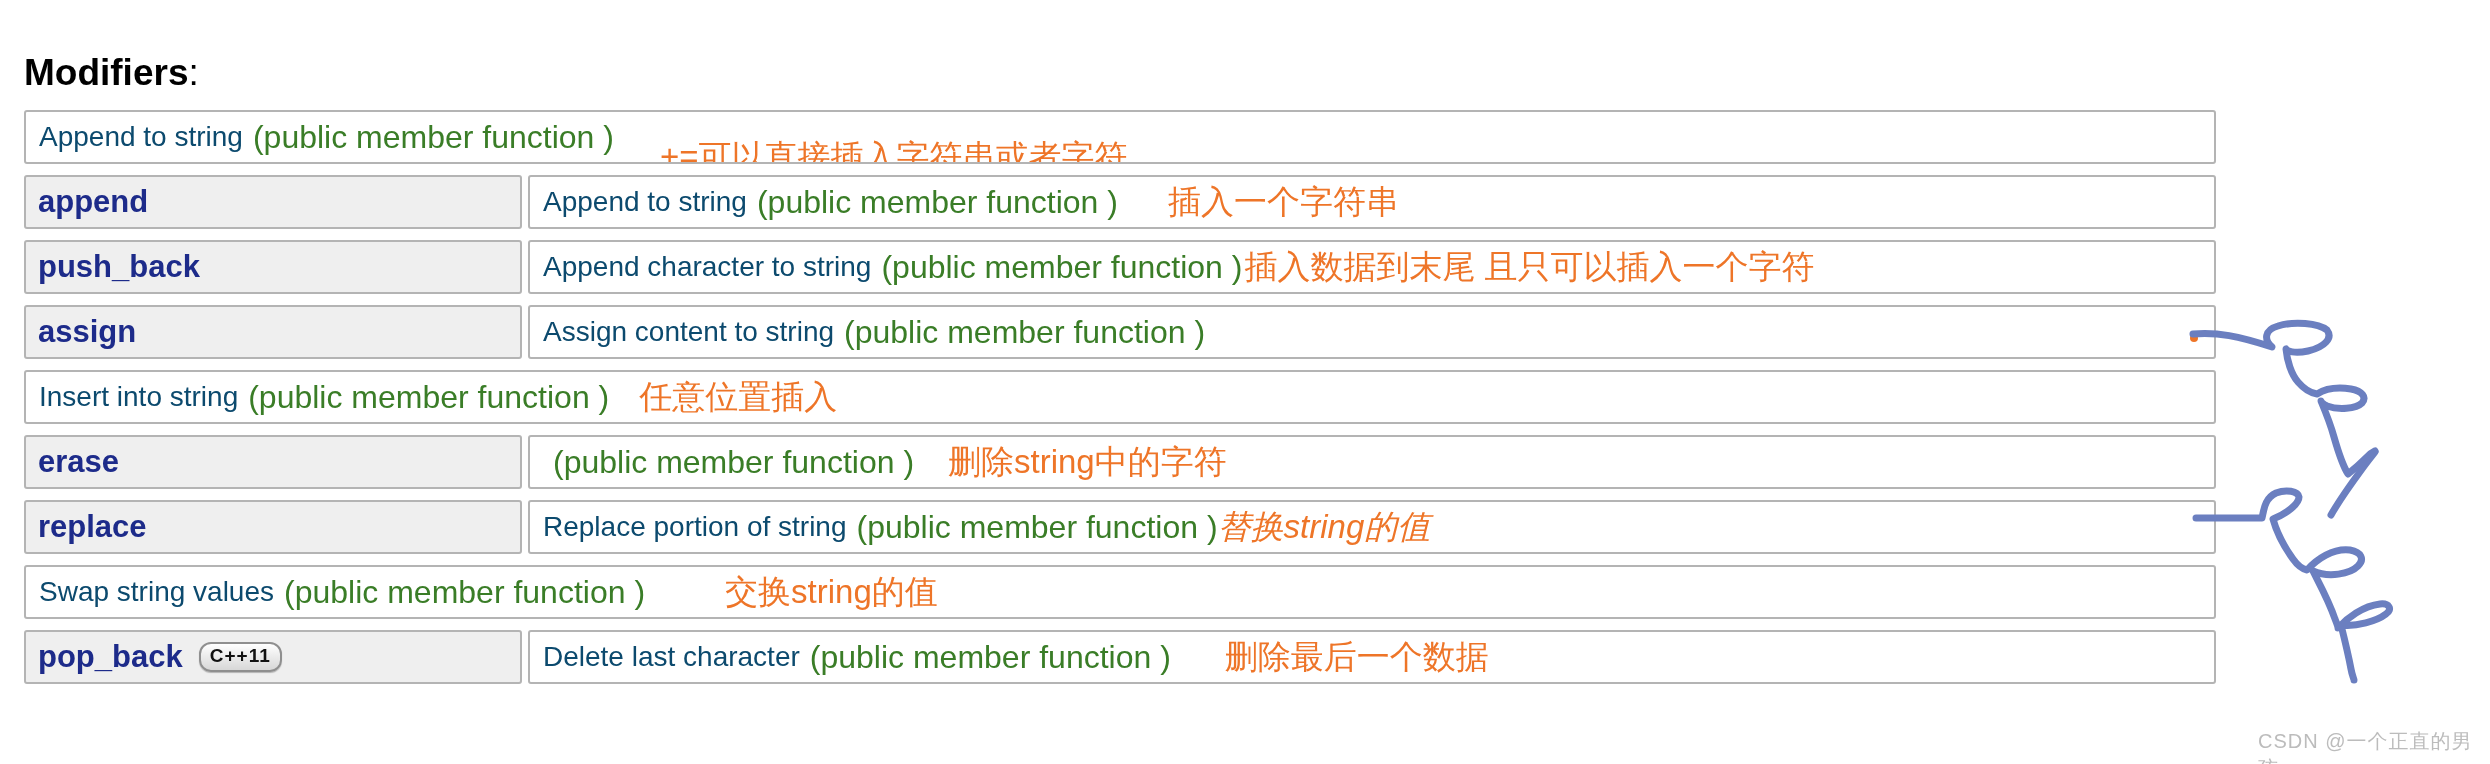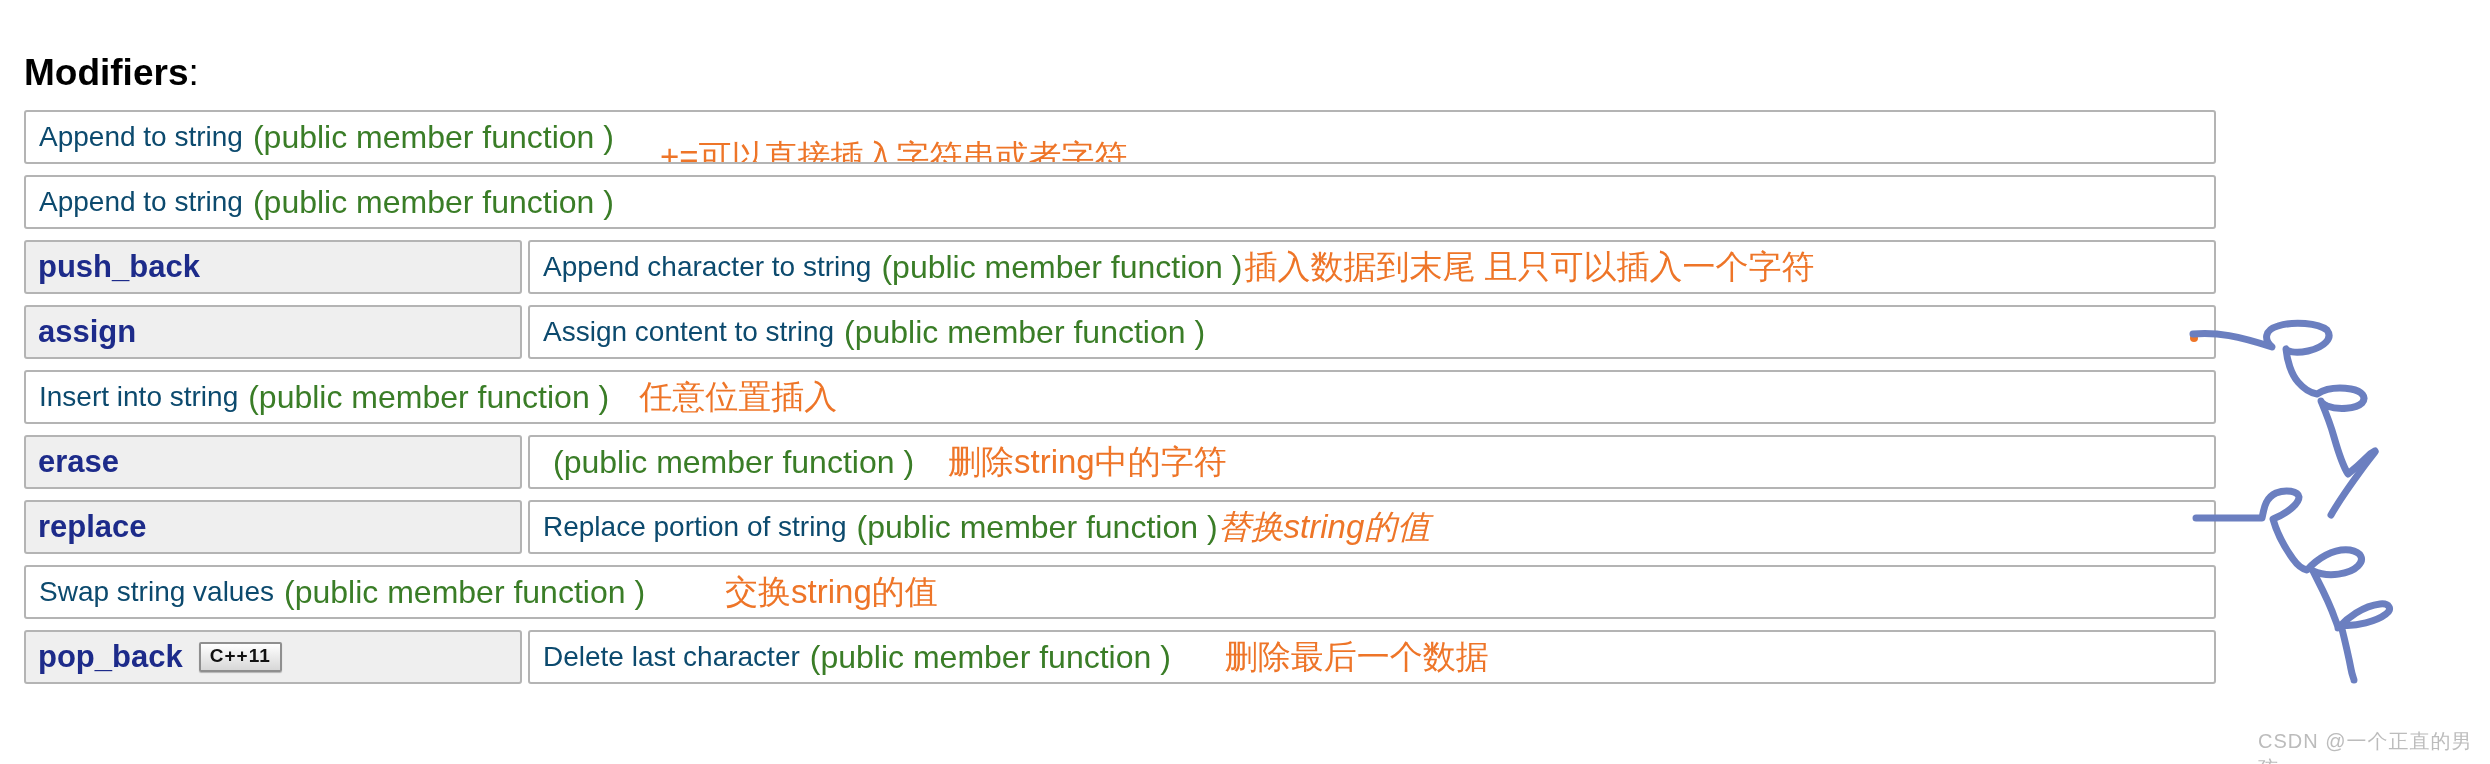--- a/index.html
+++ b/index.html
@@ -28,21 +28,21 @@
   .row:nth-child(1) .note{margin-left:46px;margin-top:40px;}
   .row:nth-child(2) .note{margin-left:50px;}
   .row:nth-child(3) .note{margin-left:2px;}
   .row:nth-child(5) .note{margin-left:30px;}
   .row:nth-child(6) .note{margin-left:34px;}
   .row:nth-child(7) .note{font-style:italic;}
   .row:nth-child(8) .note{margin-left:80px;}
   .row:nth-child(9) .note{margin-left:54px;}
 
   .badge{display:inline-block;margin-left:16px;padding:1px 9px 3px;
-    border:2px solid #8f8f8f;border-radius:2px;
+    border:2px solid #8f8f8f;border-radius:12px;
     background:linear-gradient(#ffffff,#d7d7d7);
     color:#111;font-weight:700;font-size:19px;letter-spacing:1px;line-height:1.2;
     box-shadow:0 1px 1px rgba(0,0,0,.25);}
 
   .scribble-svg{position:absolute;left:2180px;top:300px;width:300px;height:420px;}
   .scribble-svg path.ink{fill:none;stroke:var(--scribble);stroke-width:7;
     stroke-linecap:round;stroke-linejoin:round;}
   .scribble-svg .dot{fill:var(--orange);}
 
   .watermark{position:absolute;left:2258px;top:728px;font-size:20px;
@@ -57,23 +57,27 @@
 
   <div class="modtable">
       <div class="row">
         <div class="cell desc-cell">
           <span class="desc">Append to string</span>
           <span class="type">(public member function )</span>
           <span class="note">+=可以直接插入字符串或者字符</span>
         </div>
       </div>
       <div class="row">
+        <div class="cell name-cell">
+          <a class="fname">append</a>
+        </div>
         <div class="cell desc-cell">
           <span class="desc">Append to string</span>
           <span class="type">(public member function )</span>
+          <span class="note">插入一个字符串</span>
         </div>
       </div>
       <div class="row">
         <div class="cell name-cell">
           <a class="fname">push_back</a>
         </div>
         <div class="cell desc-cell">
           <span class="desc">Append character to string</span>
           <span class="type">(public member function )</span>
           <span class="note">插入数据到末尾 且只可以插入一个字符</span>

